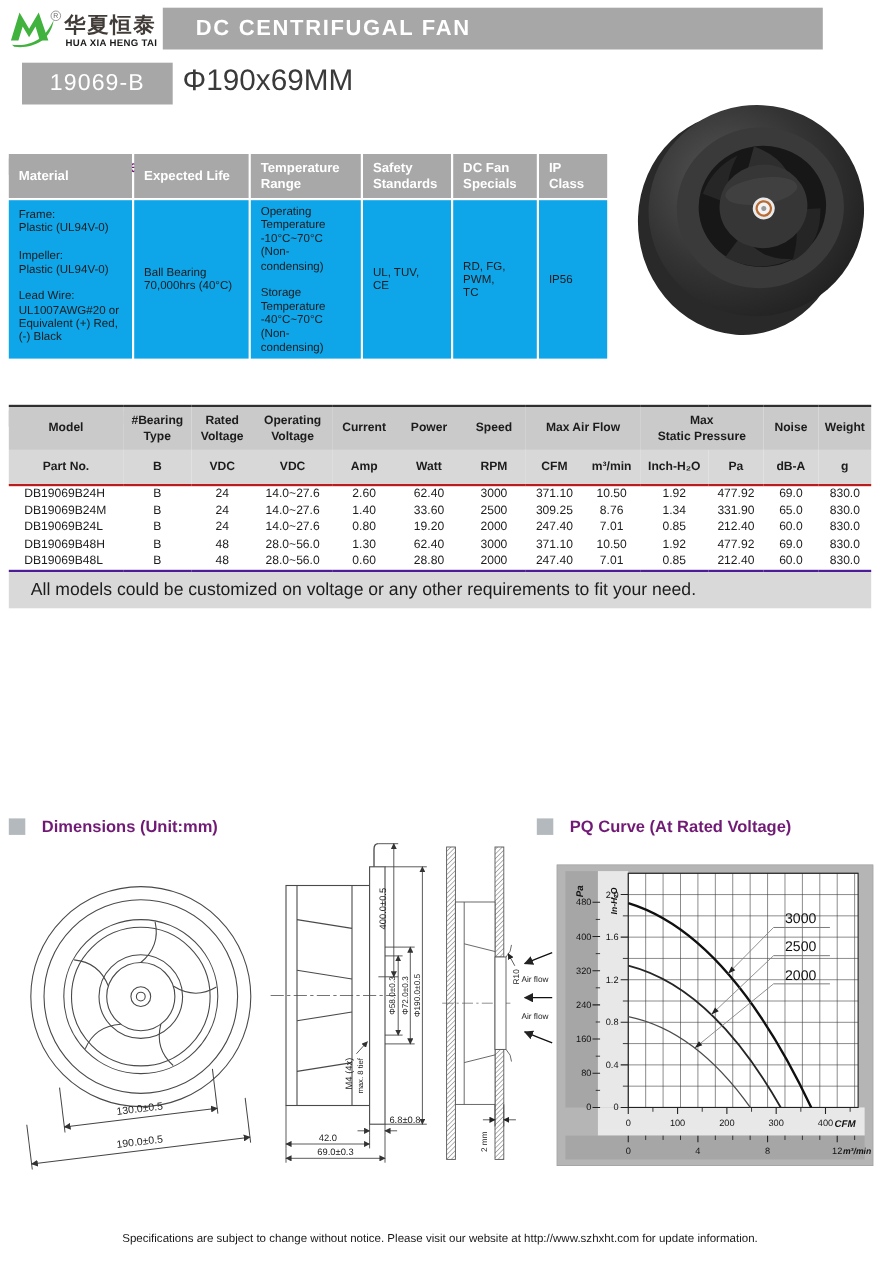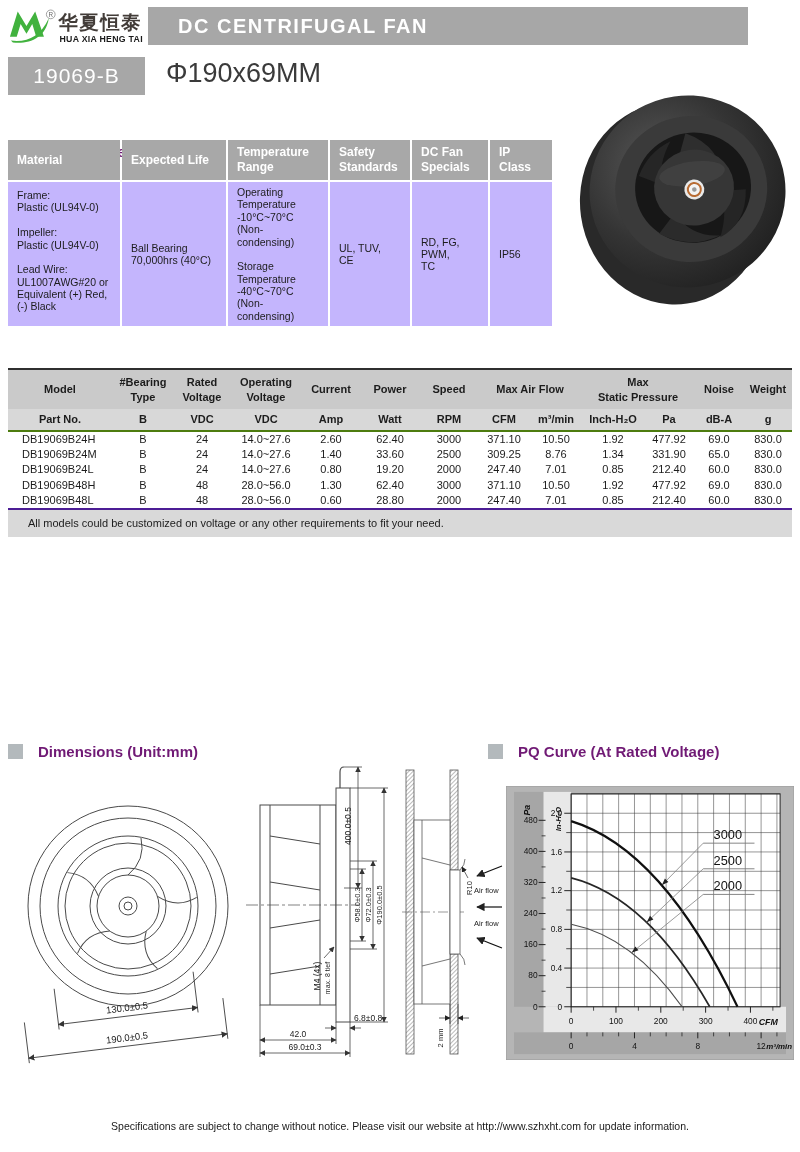--- a/index.html
+++ b/index.html
@@ -8,50 +8,50 @@
     overflow: hidden; font-family: "Liberation Sans", sans-serif; color: #1c1c1c;
   }
   .abs { position: absolute; }
   .pre { white-space: pre-line; }
 
   
   .logo-wrap { left: 8px; top: 6px; width: 136px; height: 42px; }
   .banner { left: 148px; top: 7px; width: 600px; height: 38px; background: #a7a7a7;
             color: #fff; font-size: 20px; font-weight: bold; letter-spacing: 1.5px;
             line-height: 38px; padding-left: 30px; }
-  .model-box { left: 8px; top: 57px; width: 137px; height: 38px; background: #a7a7a7;
+  .model-box { left: 20px; top: 57px; width: 137px; height: 38px; background: #a7a7a7;
                color: #fff; font-size: 21px; letter-spacing: 1px; text-align: center;
                line-height: 38px; }
   .model-size { left: 166px; top: 58px; font-size: 27px; color: #3a3a3a; }
 
   
   .sec { position: absolute; display: flex; align-items: center; gap: 15px;
          font-weight: bold; font-size: 15px; color: #701a75; margin-top: 32px; }
   .sq { width: 15px; height: 15px; background: #b3b9bc; flex: 0 0 auto; }
 
   
   .gen { border-collapse: separate; border-spacing: 2px; width: 548px; table-layout: fixed; }
   .gen th { background: #a8a8a8; color: #fff; font-size: 12px; font-weight: bold;
             text-align: left; padding: 4px 9px; vertical-align: middle; line-height: 1.25; height: 40px; }
-  .gen td { background: #c4b5fd; font-size: 10.5px; line-height: 1.18;
+  .gen td { background: #0ea5e9; font-size: 10.5px; line-height: 1.18;
             padding: 4px 9px; vertical-align: middle; height: 126px; }
   .gen td.top { vertical-align: top; padding-top: 7px; }
 
   
   .spec { border-collapse: collapse; width: 784px; table-layout: fixed;
           border-top: 2px solid #2f2f2f; }
   .spec th { font-size: 11px; font-weight: bold; line-height: 1.3; padding: 3px 1px;
              vertical-align: middle; text-align: center; }
   .spec tr.r1 th { background: #cacaca; height: 40px; }
-  .spec tr.r2 th { background: #d8d8d8; height: 22px; border-bottom: 2px solid #4d7c0f; }
+  .spec tr.r2 th { background: #d8d8d8; height: 32px; border-bottom: 2px solid #b91c1c; }
   .spec td { font-size: 11px; text-align: center; padding: 1px; line-height: 1.2; }
   .spec tbody tr:last-child td { border-bottom: 2px solid #4c1d95; }
   .spec td.model { text-align: left; padding-left: 14px; }
   .spec .note-cell { background: #d9d9d9; text-align: left;
-                     padding: 7px 0 7px 20px; font-size: 11px; }
+                     padding: 7px 0 7px 20px; font-size: 16px; }
 
   .footer { left: 0; top: 1120px; width: 800px; text-align: center;
             font-size: 10.5px; color: #1a1a1a; }
 
   svg text { font-family: "Liberation Sans", sans-serif; }
 </style>
 </head>
 <body>
 
 <div>

